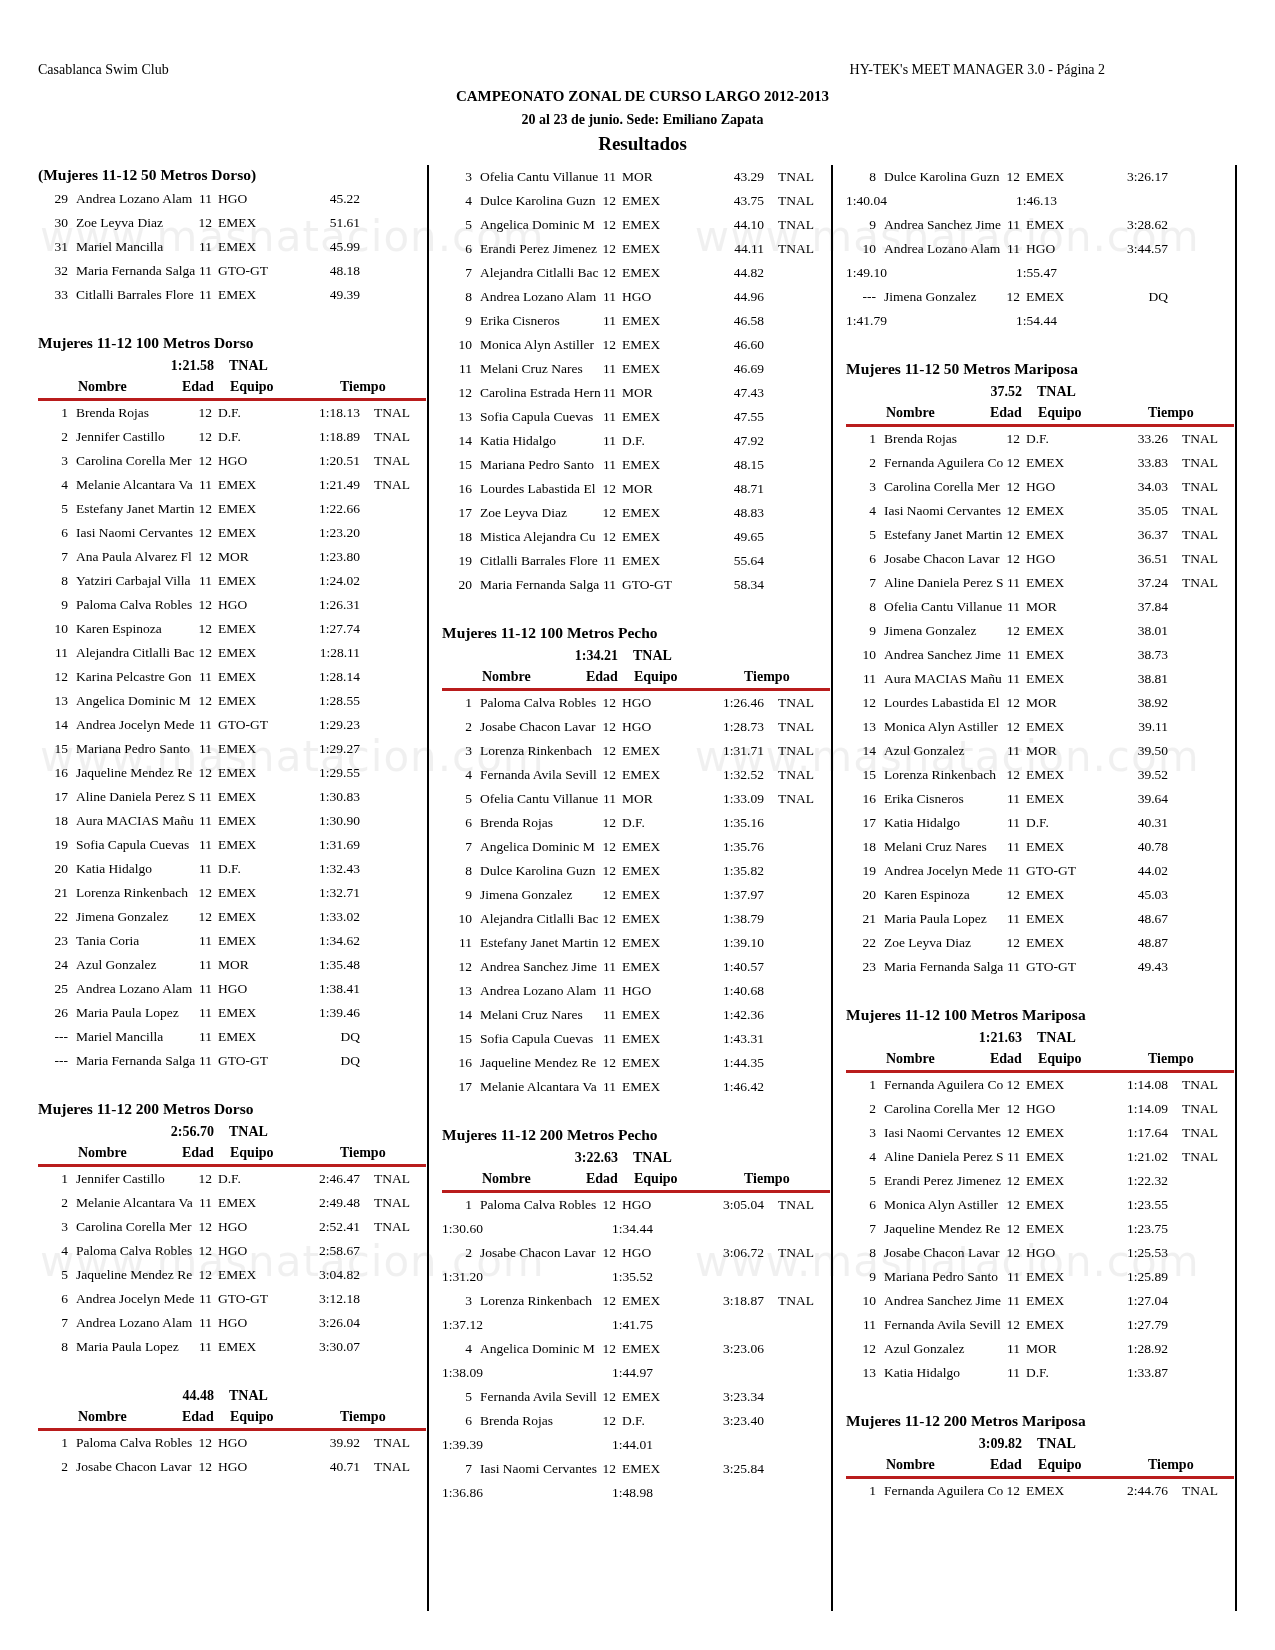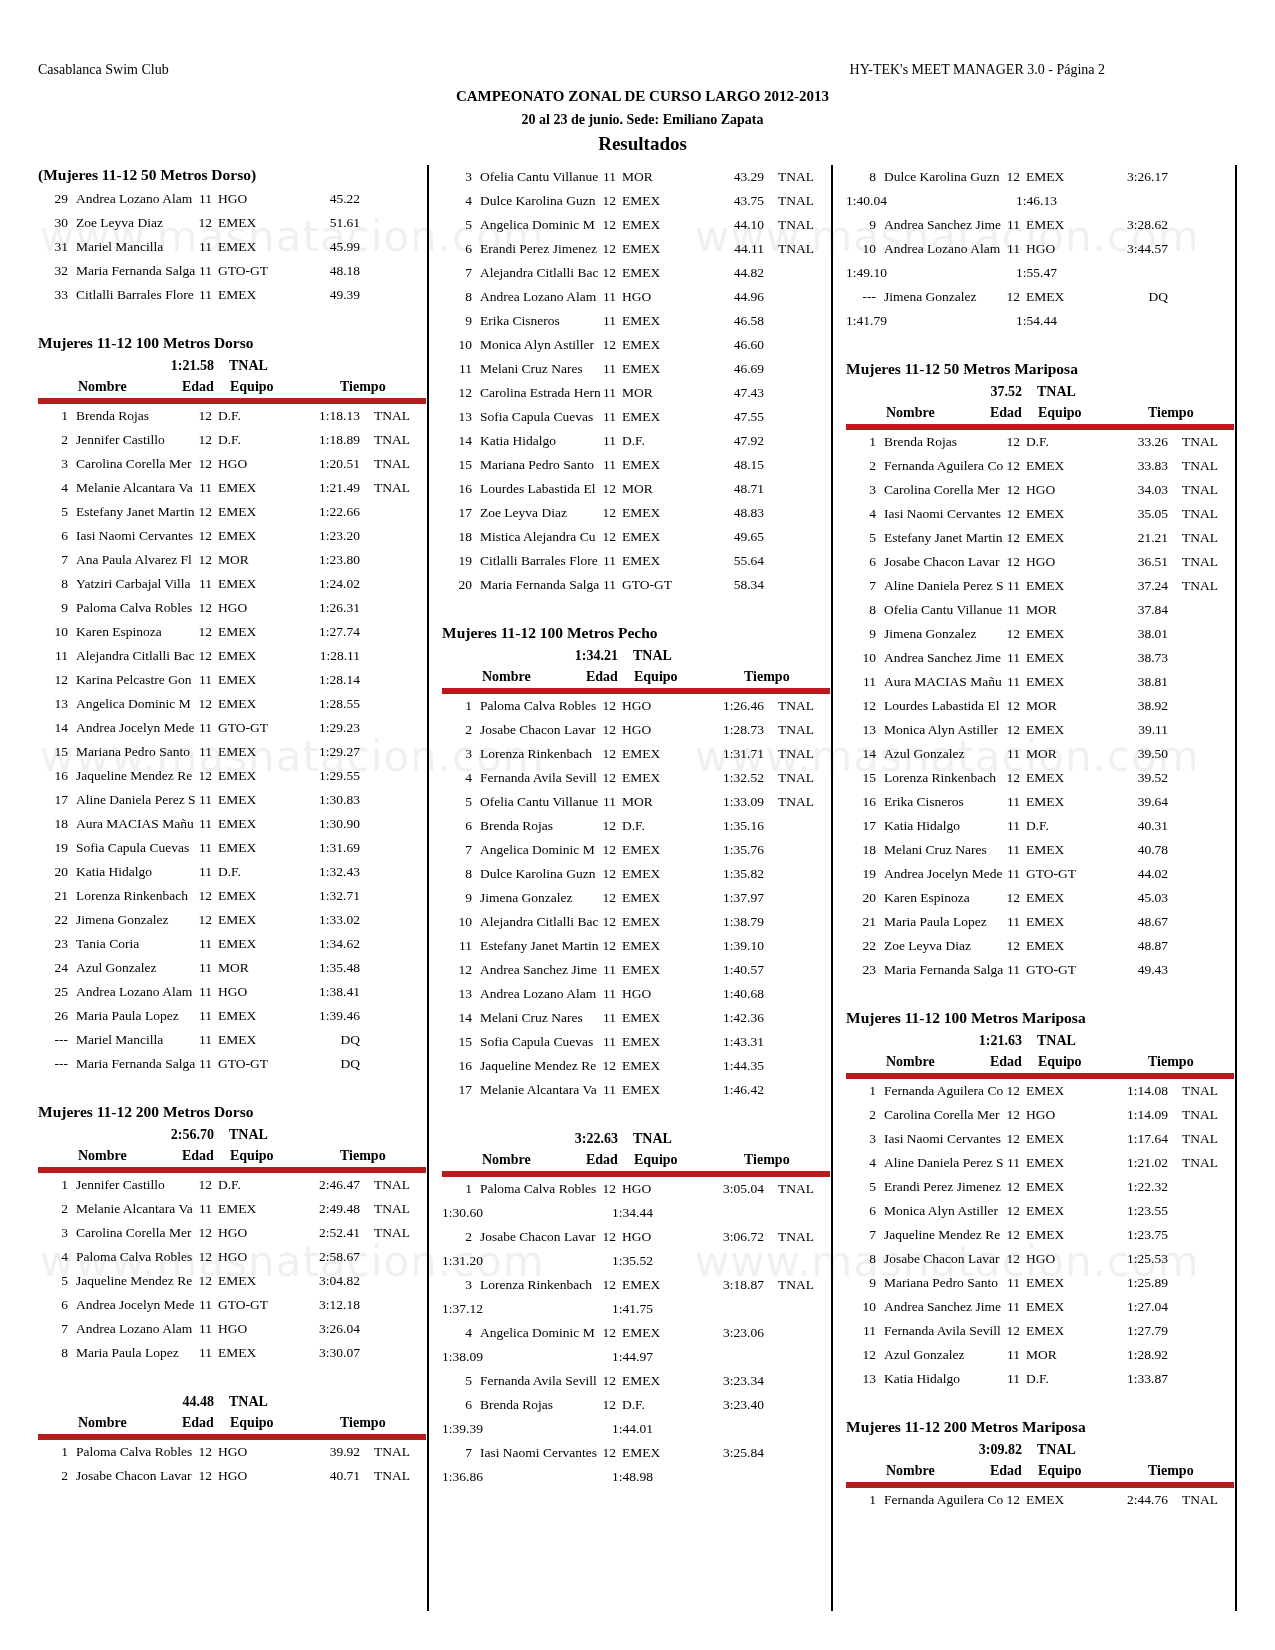--- a/index.html
+++ b/index.html
@@ -27,21 +27,21 @@
   .vd-0{left:427px;} .vd-1{left:831px;} .vd-2{left:1235px;}
   
   .column{position:absolute;top:165px;width:388px;}
   .col-0{left:38px;} .col-1{left:442px;} .col-2{left:846px;}
   .section{margin-top:26px;}
   .section:first-child{margin-top:0;}
   .section-title{font-weight:bold;font-size:15.5px;height:22px;line-height:20px;white-space:nowrap;}
   .record-line{position:relative;height:22px;font-weight:bold;font-size:14px;line-height:22px;}
   .record-time{position:absolute;left:0;width:176px;text-align:right;}
   .record-tag{position:absolute;left:191px;}
-  .col-headers{position:relative;height:21px;font-weight:bold;font-size:14px;line-height:20px;border-bottom:6px solid #b91c1c;}
+  .col-headers{position:relative;height:21px;font-weight:bold;font-size:14px;line-height:20px;border-bottom:3px solid #b91c1c;}
   .h-nombre{position:absolute;left:40px;}
   .h-edad{position:absolute;left:144px;}
   .h-equipo{position:absolute;left:192px;}
   .h-tiempo{position:absolute;left:278px;margin-left:24px;}
   .row,.splits{position:relative;height:24px;font-size:13.5px;line-height:24px;}
   .c-place{position:absolute;left:0;width:30px;text-align:right;}
   .c-name{position:absolute;left:38px;width:127px;white-space:nowrap;overflow:hidden;}
   .c-age{position:absolute;left:148px;width:26px;text-align:right;}
   .c-team{position:absolute;left:180px;white-space:nowrap;}
   .c-time{position:absolute;left:230px;width:92px;text-align:right;}
@@ -684,20 +684,21 @@
         </div>
         <div class="row">
           <span class="c-place">17</span>
           <span class="c-name">Melanie Alcantara Va</span>
           <span class="c-age">11</span>
           <span class="c-team">EMEX</span>
           <span class="c-time">1:46.42</span>
         </div>
       </div>
       <div class="section">
+        <div class="section-title">Mujeres 11-12 200 Metros Pecho</div>
         <div class="record-line">
           <span class="record-time">3:22.63</span>
           <span class="record-tag">TNAL</span>
         </div>
         <div class="col-headers">
           <span class="h-nombre">Nombre</span>
           <span class="h-edad">Edad</span>
           <span class="h-equipo">Equipo</span>
           <span class="h-tiempo">Tiempo</span>
         </div>
@@ -864,21 +865,21 @@
           <span class="c-age">12</span>
           <span class="c-team">EMEX</span>
           <span class="c-time">35.05</span>
           <span class="c-tag">TNAL</span>
         </div>
         <div class="row">
           <span class="c-place">5</span>
           <span class="c-name">Estefany Janet Martin</span>
           <span class="c-age">12</span>
           <span class="c-team">EMEX</span>
-          <span class="c-time">21.21</span>
+          <span class="c-time">36.37</span>
           <span class="c-tag">TNAL</span>
         </div>
         <div class="row">
           <span class="c-place">6</span>
           <span class="c-name">Josabe Chacon Lavar</span>
           <span class="c-age">12</span>
           <span class="c-team">HGO</span>
           <span class="c-time">36.51</span>
           <span class="c-tag">TNAL</span>
         </div>

